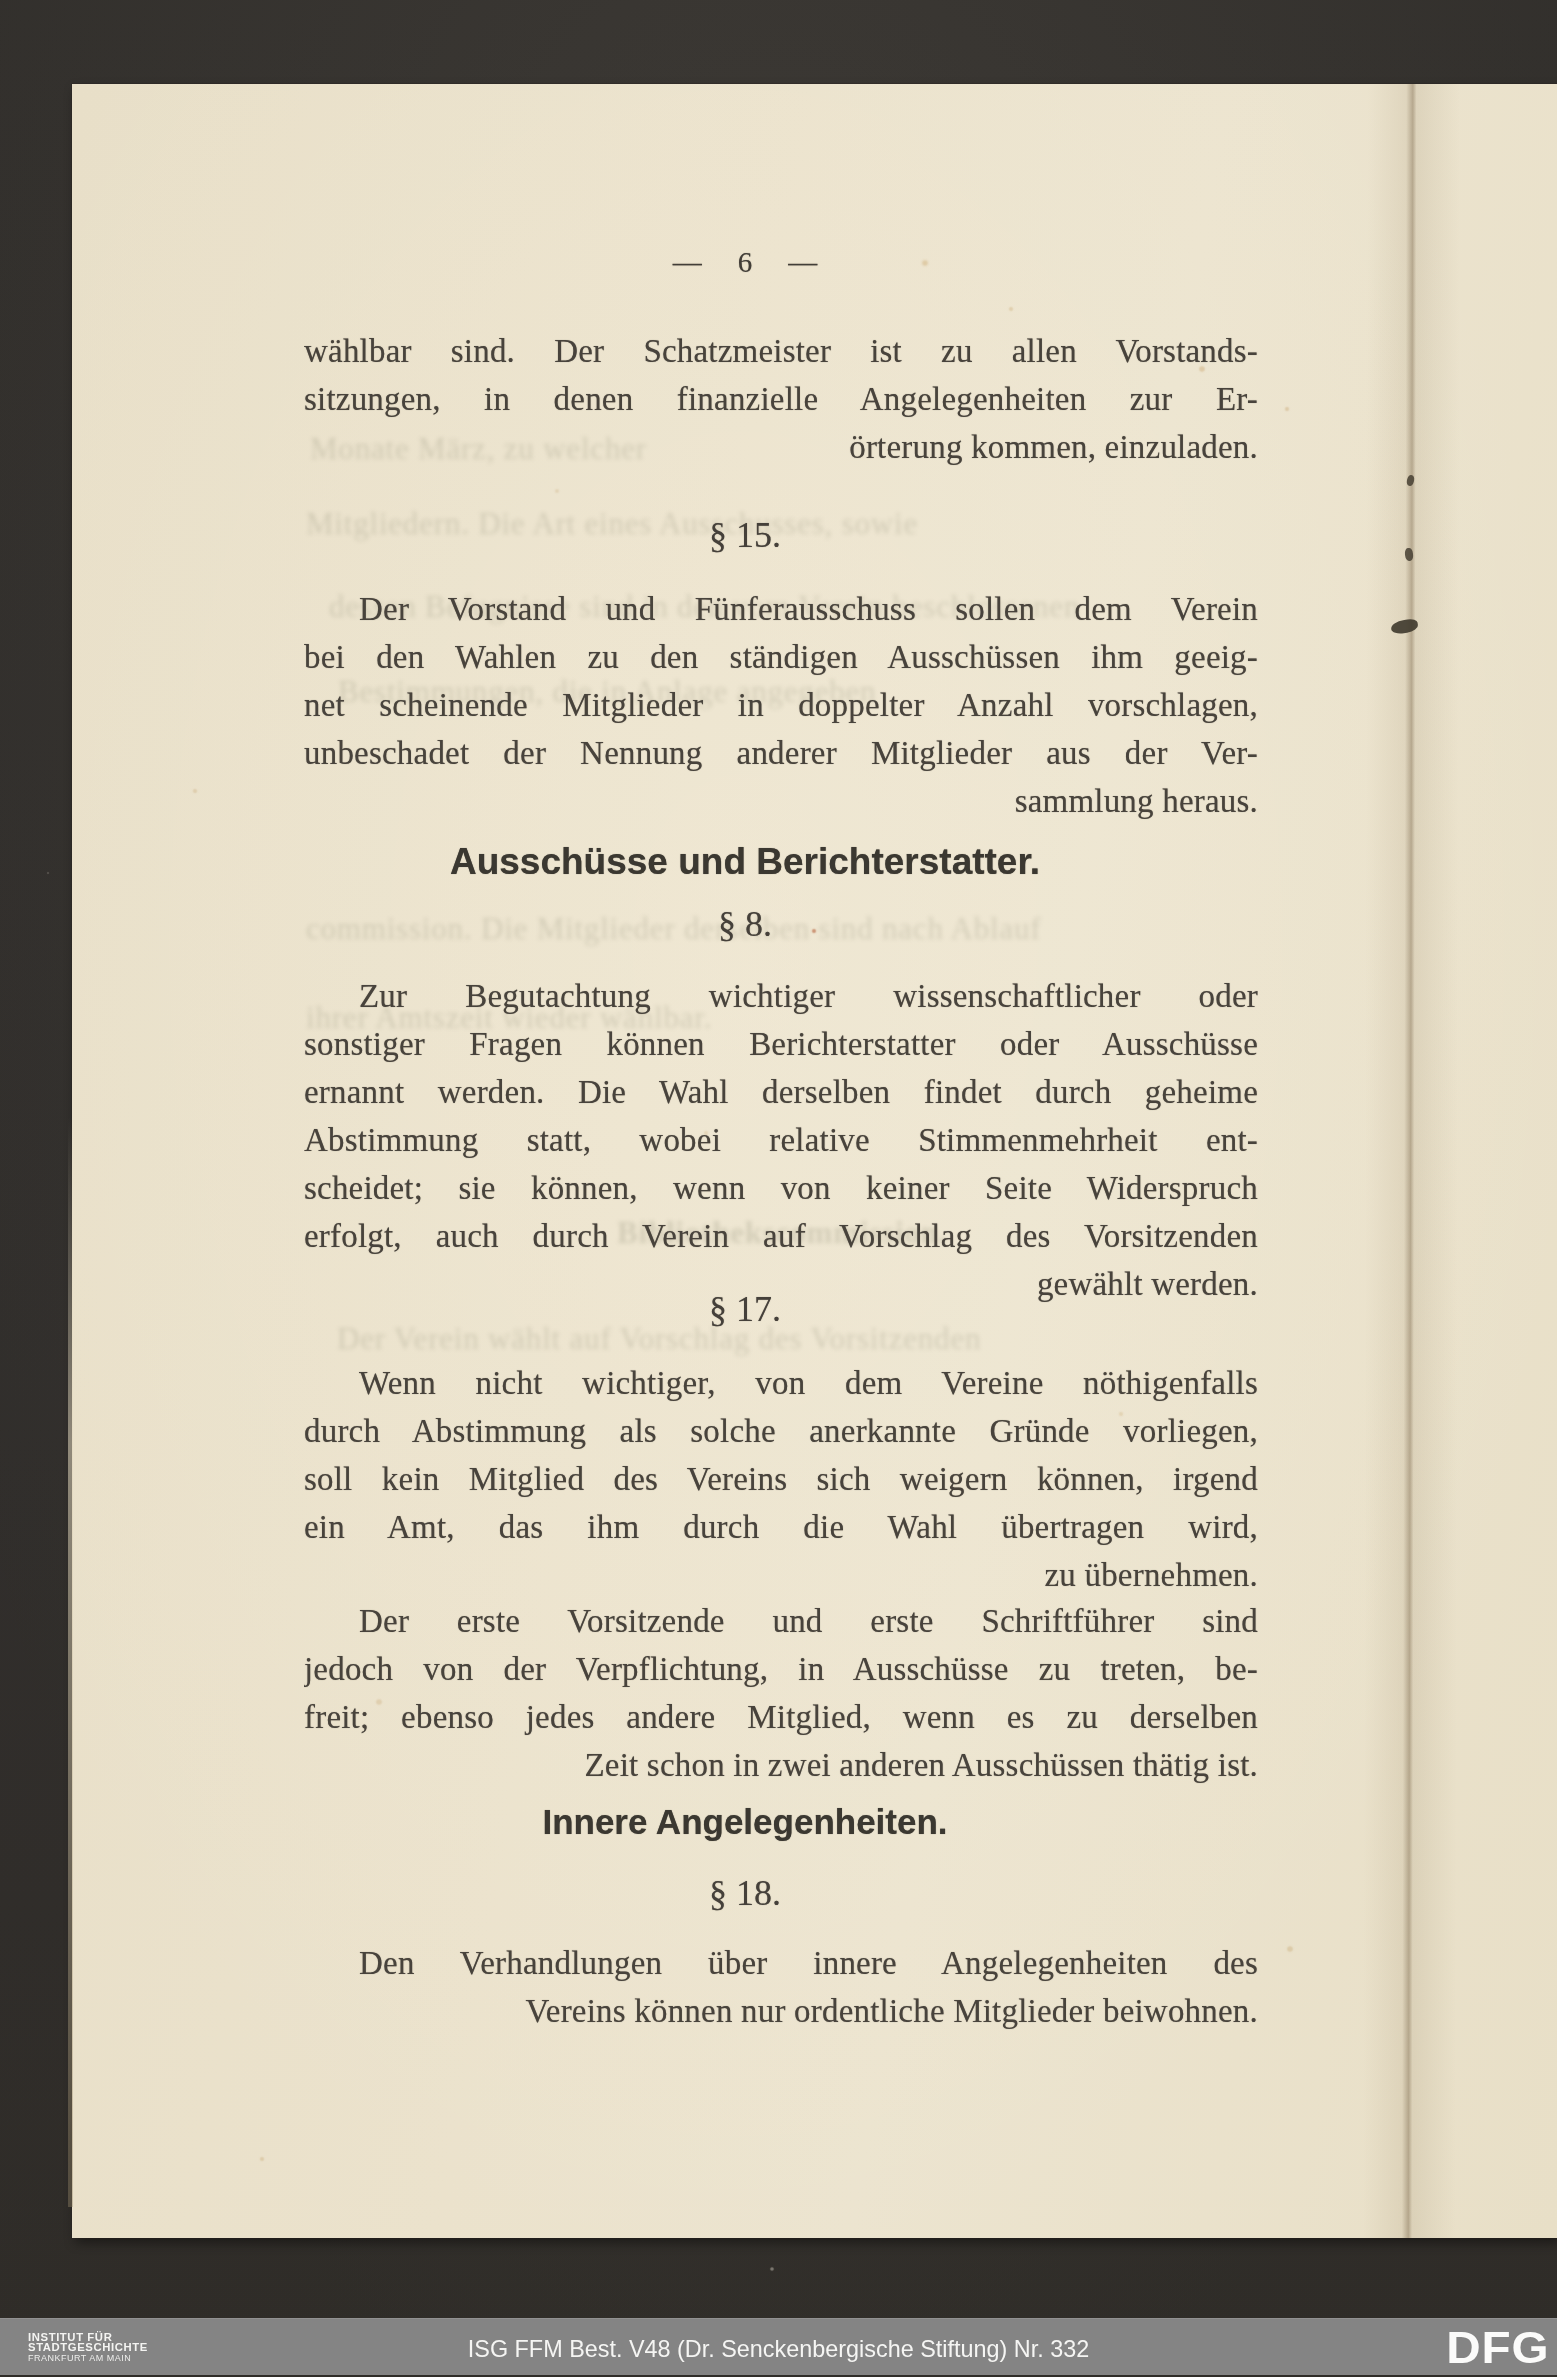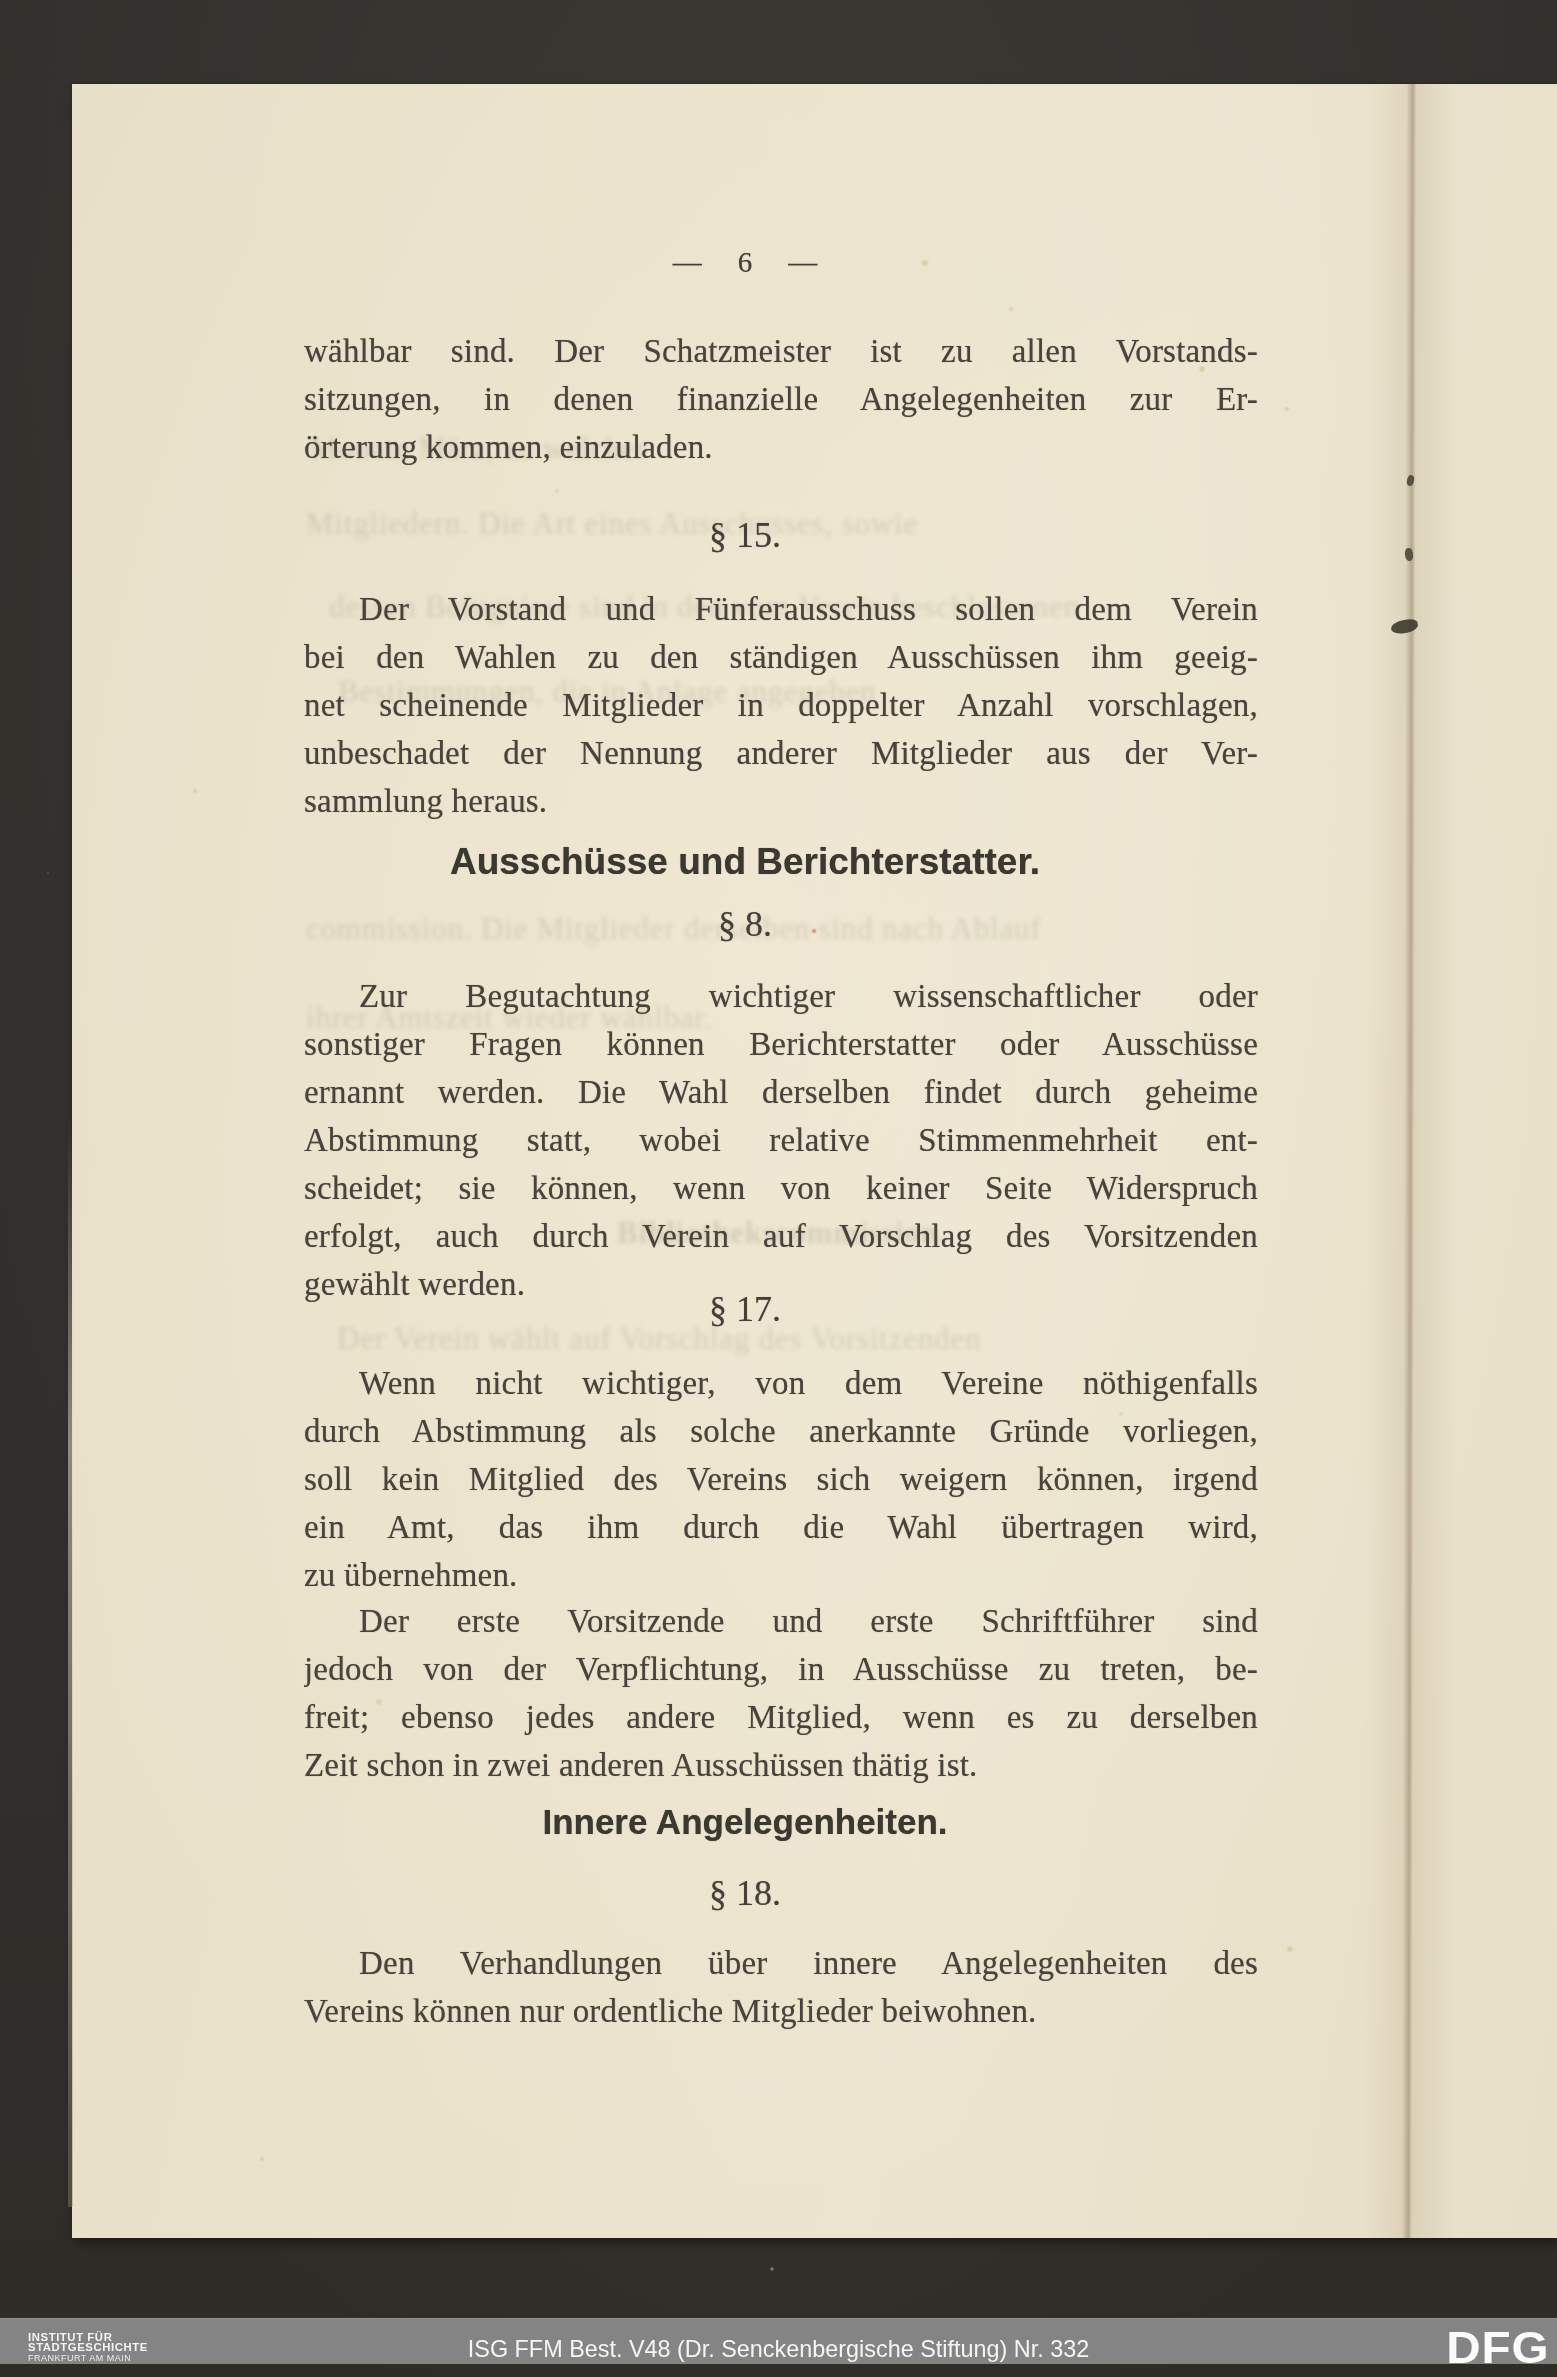--- a/index.html
+++ b/index.html
@@ -80,35 +80,35 @@
   .b7{left:545px;top:1131px;font-weight:bold;}
   .b8{left:265px;top:1237px;}
   
   .textblock{position:absolute;z-index:2;color:#48433c;
     text-shadow:0 0 0.9px rgba(62,56,48,.55);}
   .col{left:232px;width:954px;}
   .centerbox{left:196px;width:954px;text-align:center;}
   .para{font-size:33px;letter-spacing:0.2px;}
   .tl{display:block;height:48px;line-height:48px;overflow:hidden;text-align:justify;}
   .jl::after{content:"";display:inline-block;width:100%;}
-  .last{text-align:left;}
+  .last{text-align:right;margin-left:16px;}
   .ind{text-indent:55px;margin-top:20px;}
   .pageno{top:162px;font-size:29px;color:#423e38;}
   .pageno .num{margin:0 36px;}
   .secno{font-size:36px;color:#45403a;}
   .s15{top:430px;}  .p15{top:481px;}
   .h1x{top:757px;font-family:"Liberation Sans",sans-serif;font-weight:bold;font-size:37px;color:#3b3831;text-shadow:0 0 0.8px rgba(50,46,40,.7);}
   .s16{top:819px;} .p16{top:868px;}
   .s17{top:1204px;} .p17a{top:1255px;} .p17b{top:1493px;}
   .h2x{top:1718px;font-family:"Liberation Sans",sans-serif;font-weight:bold;font-size:35px;color:#3b3831;text-shadow:0 0 0.8px rgba(50,46,40,.7);}
   .s18{top:1788px;} .p18{top:1835px;}
   .pintro{top:243px;}
   
   .footer-bar{
-    position:absolute;left:0;top:2318px;width:1557px;height:46px;
+    position:absolute;left:0;top:2318px;width:1557px;height:57px;
     background:#848484;border-top:1.6px solid #919191;box-sizing:border-box;
     font-family:"Liberation Sans",sans-serif;color:#f4f4f2;z-index:5;
   }
   .institute{position:absolute;left:28px;top:12.5px;line-height:10.5px;letter-spacing:0.6px;}
   .inst-b{font-weight:bold;font-size:11.3px;}
   .inst-r{font-size:9px;letter-spacing:0.5px;color:#eeeeec;}
   .caption{position:absolute;left:0;top:17px;width:100%;text-align:center;font-size:23.4px;color:#f5f5f3;}
   .dfg{position:absolute;right:7.8px;top:3.1px;font-size:45px;font-weight:bold;
     letter-spacing:0.8px;transform:scaleX(1.06);transform-origin:right;color:#fbfbfa;}
 </style>

